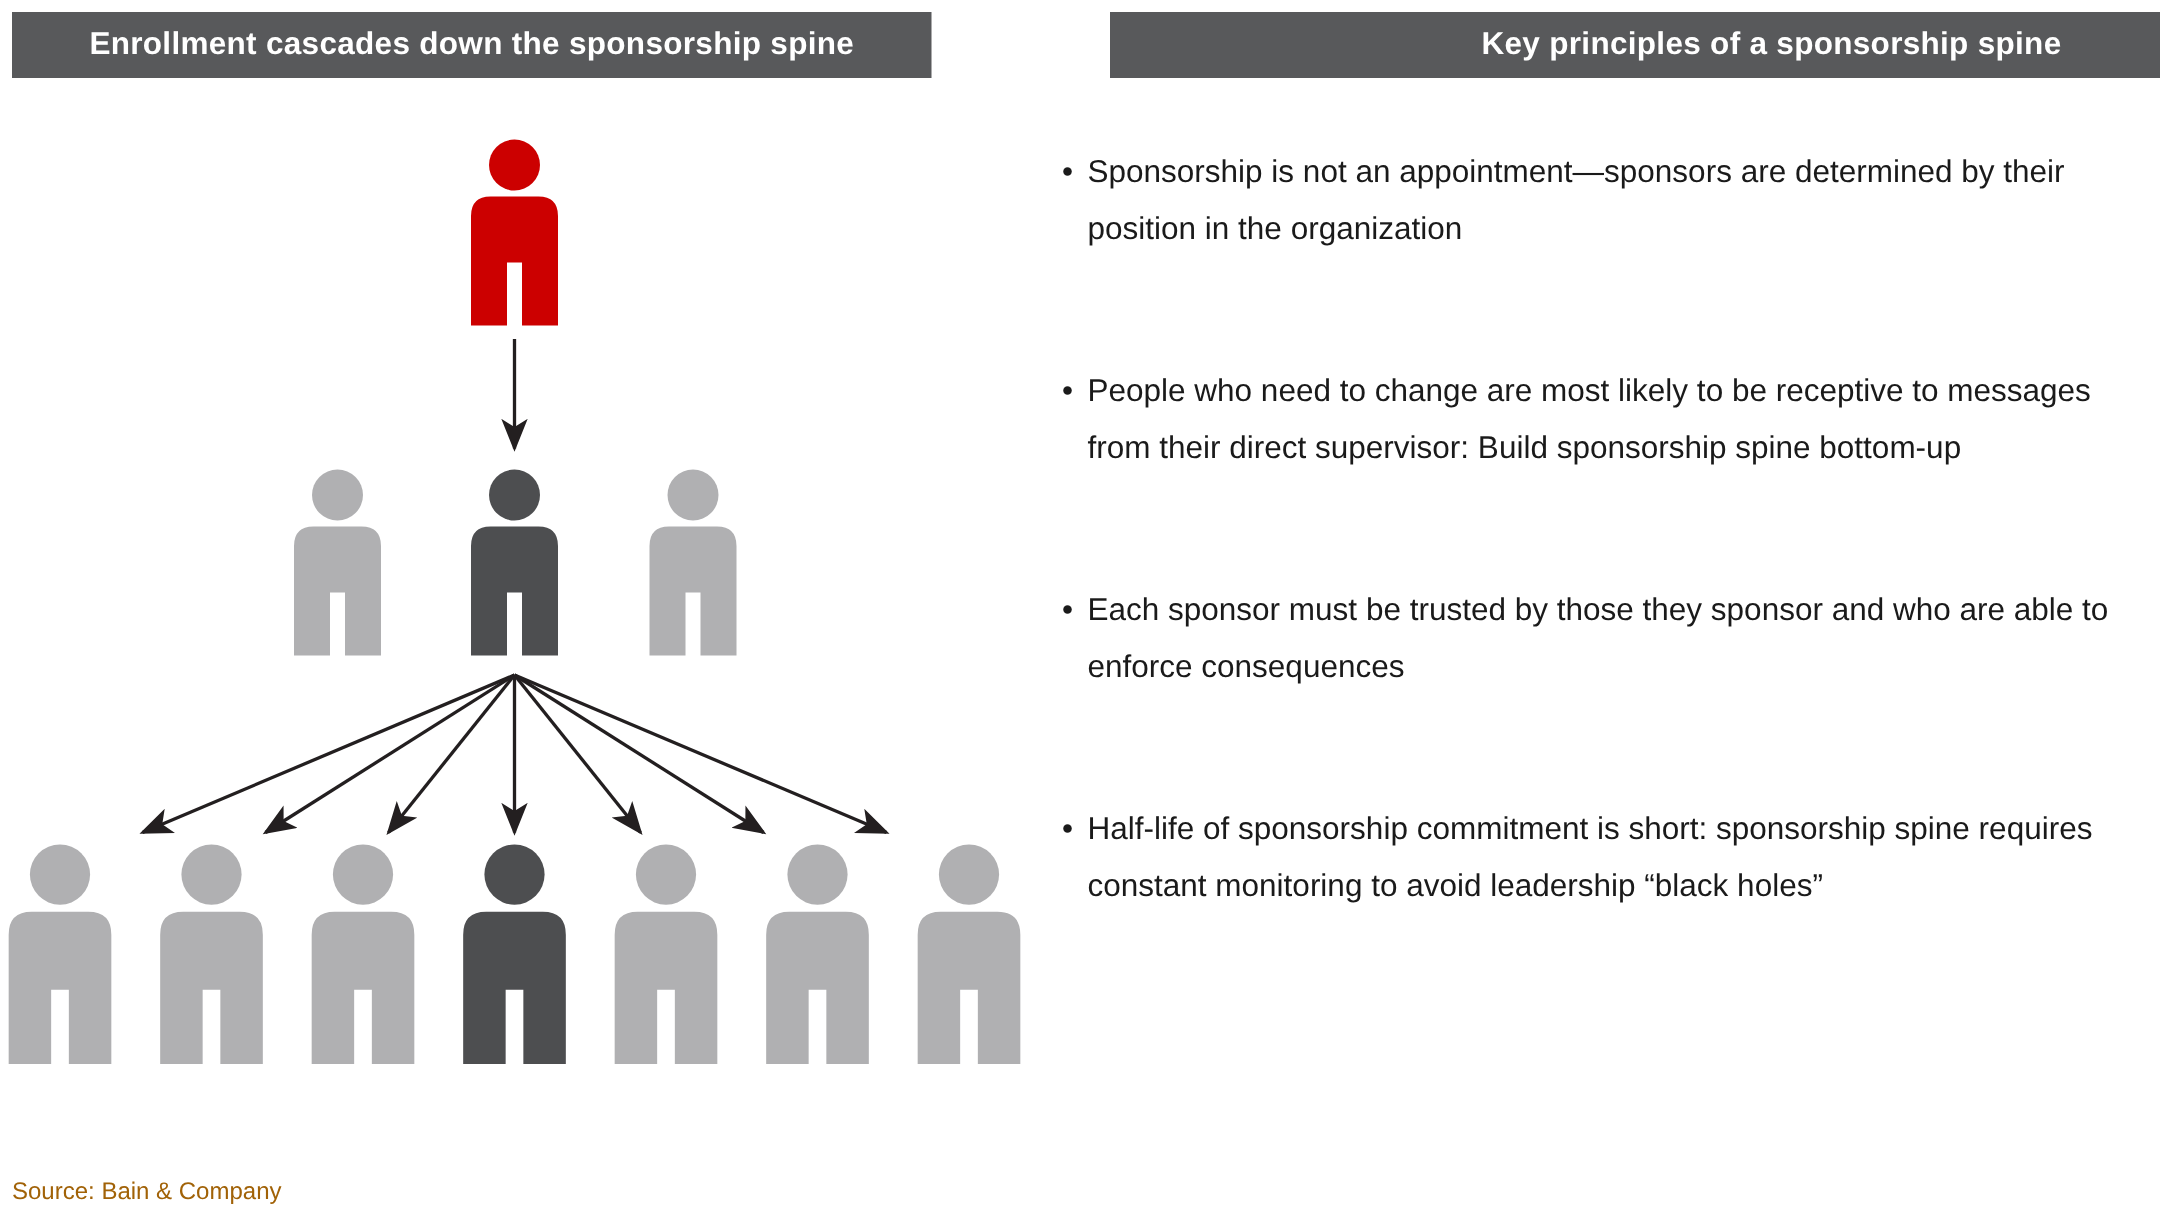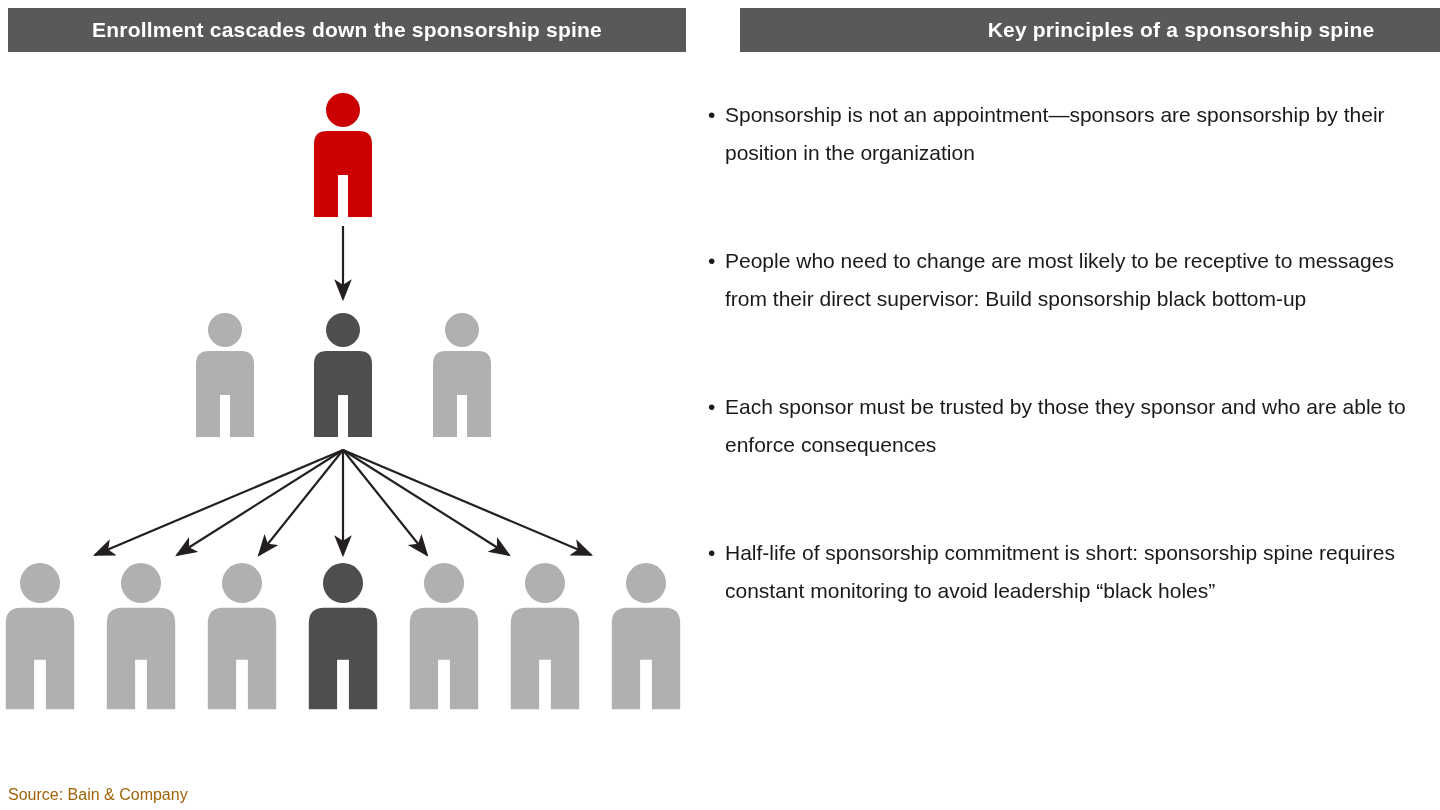--- a/index.html
+++ b/index.html
@@ -20,21 +20,21 @@
     height: 44px;
     background: var(--header-bg, #58595B);
     color: var(--header-text, #ffffff);
     display: flex;
     align-items: center;
     justify-content: center;
     font-weight: bold;
     font-size: 21px;
     letter-spacing: 0.2px;
   }
-  .header-left  { left: 8px;   width: 678px; }
+  .header-left  { left: 8px;   width: 613px; }
   .header-right { left: 740px; width: 882px; }
 
   #diagram {
     position: absolute;
     left: 0;
     top: 58px;
   }
 
   .bullets {
     position: absolute;
@@ -127,25 +127,25 @@
     </g>
     <g>
       <circle cx="646" cy="525.06" r="20.06" fill="#B0B0B2"></circle>
       <path d="M 611.78 565.1800000000001 Q 611.78 549.84 627.12 549.84 L 664.88 549.84 Q 680.22 549.84 680.22 565.1800000000001 L 680.22 651.3199999999999 L 651.9 651.3199999999999 L 651.9 601.76 L 640.1 601.76 L 640.1 651.3199999999999 L 611.78 651.3199999999999 Z" fill="#B0B0B2"></path>
     </g>
   </svg>
 
 <div class="bullets" id="bullets">
     <div class="bullet">
       <span class="dot">•</span>
-      <span class="btxt">Sponsorship is not an appointment—sponsors are sponsorship by their position in the organization</span>
+      <span class="btxt">Sponsorship is not an appointment—sponsors are determined by their position in the organization</span>
     </div>
     <div class="bullet">
       <span class="dot">•</span>
-      <span class="btxt">People who need to change are most likely to be receptive to messages from their direct supervisor: Build sponsorship black bottom-up</span>
+      <span class="btxt">People who need to change are most likely to be receptive to messages from their direct supervisor: Build sponsorship spine bottom-up</span>
     </div>
     <div class="bullet">
       <span class="dot">•</span>
       <span class="btxt">Each sponsor must be trusted by those they sponsor and who are able to enforce consequences</span>
     </div>
     <div class="bullet">
       <span class="dot">•</span>
       <span class="btxt">Half-life of sponsorship commitment is short: sponsorship spine requires constant monitoring to avoid leadership “black holes”</span>
     </div>
   </div>

